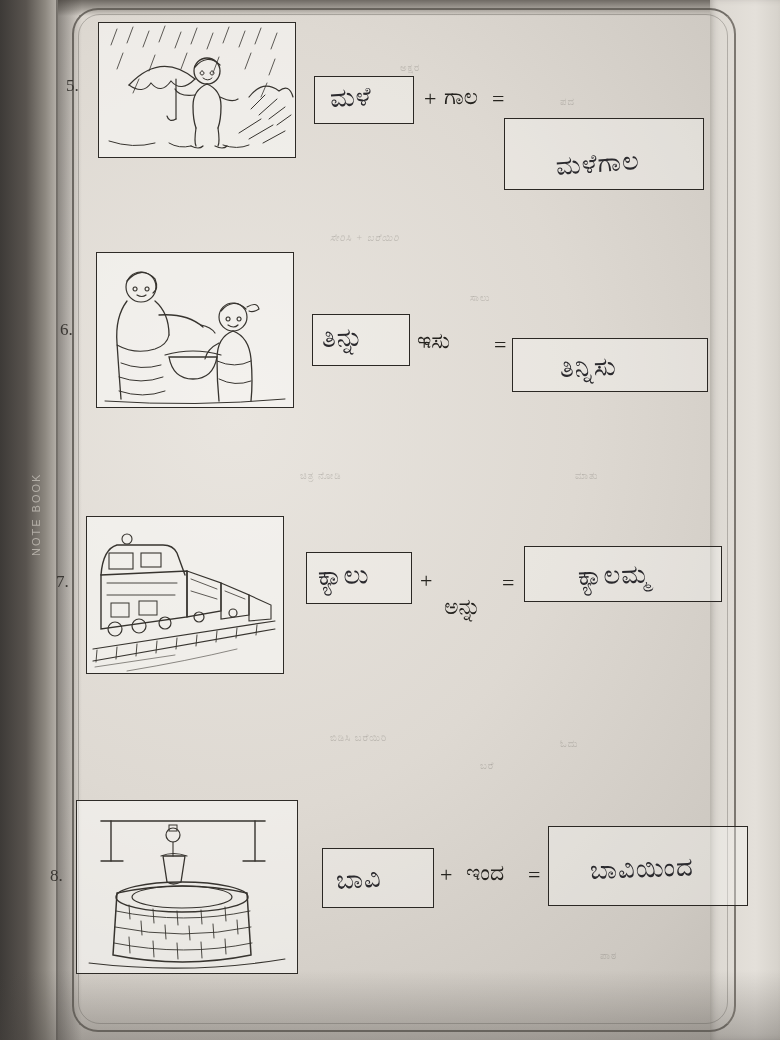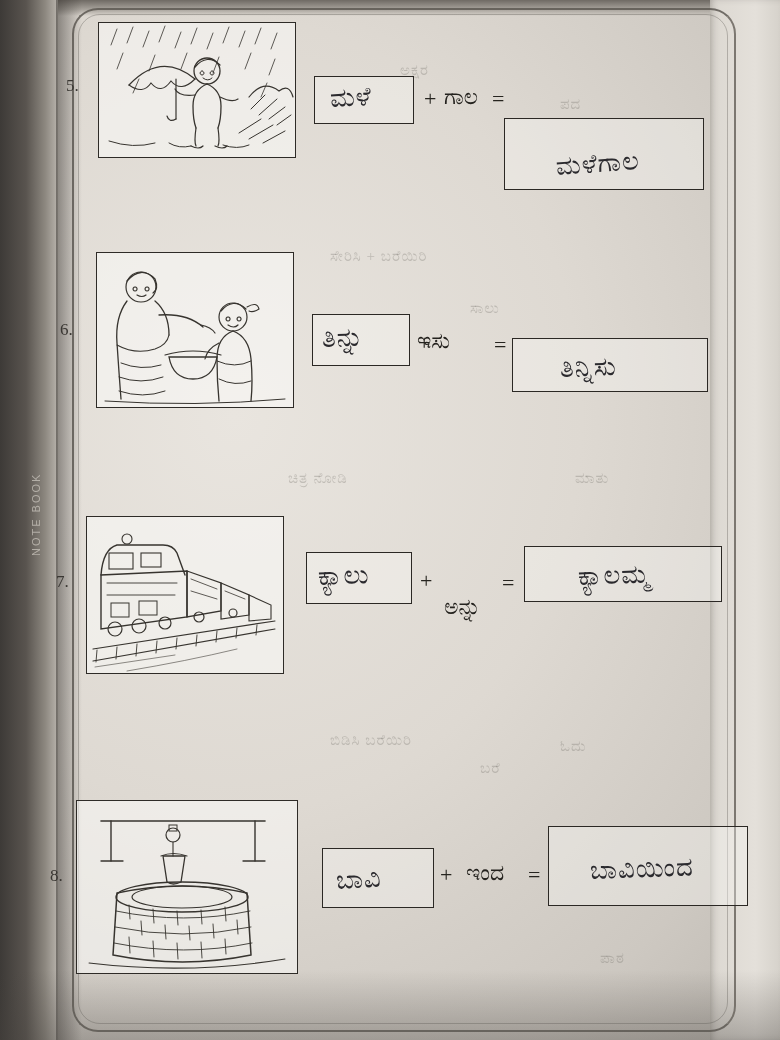--- a/index.html
+++ b/index.html
@@ -48,21 +48,21 @@
   .sheet-frame2{
     position:absolute;left:78px;top:14px;width:648px;height:1008px;
     border:1px solid rgba(90,86,80,.35);
     border-radius:22px;
   }
 
   
   .ghost{
     position:absolute;
     color:rgba(110,105,98,.30);
-    font-size:15px;
+    font-size:10px;
     letter-spacing:1px;
     font-family:"Liberation Serif", serif;
     user-select:none;
   }
 
   
   .row{position:absolute;left:0;width:780px;}
   .num{
     position:absolute;
     font-family:"Liberation Serif", serif;
@@ -125,23 +125,23 @@
 </div>
 <div class="left-edge-shadow"></div>
 <div class="right-page"></div>
 <div class="bottom-shadow"></div>
 
 <div class="sheet-frame"></div>
 <div class="sheet-frame2"></div>
 
 <div class="ghost" style="left:400px;top:62px;">ಅಕ್ಷರ</div>
 <div class="ghost" style="left:560px;top:96px;">ಪದ</div>
-<div class="ghost" style="left:330px;top:248px;">ಸೇರಿಸಿ + ಬರೆಯಿರಿ</div>
-<div class="ghost" style="left:470px;top:300px;">ಸಾಲು</div>
-<div class="ghost" style="left:288px;top:470px;">ಚಿತ್ರ ನೋಡಿ</div>
+<div class="ghost" style="left:330px;top:232px;font-style:italic;">ಸೇರಿಸಿ + ಬರೆಯಿರಿ</div>
+<div class="ghost" style="left:470px;top:292px;">ಸಾಲು</div>
+<div class="ghost" style="left:300px;top:470px;">ಚಿತ್ರ ನೋಡಿ</div>
 <div class="ghost" style="left:575px;top:470px;text-align:right;">ಮಾತು</div>
 <div class="ghost" style="left:330px;top:732px;">ಬಿಡಿಸಿ ಬರೆಯಿರಿ</div>
 <div class="ghost" style="left:560px;top:700px;margin-top:38px;">ಓದು</div>
 <div class="ghost" style="left:480px;top:760px;">ಬರೆ</div>
 <div class="ghost" style="left:600px;top:950px;">ಪಾಠ</div>
 
 <div class="row" style="top:0">
   <div class="num" style="left:66px;top:76px;">5.</div>
 
   <div class="pic" style="left:98px;top:22px;width:196px;height:134px;">

